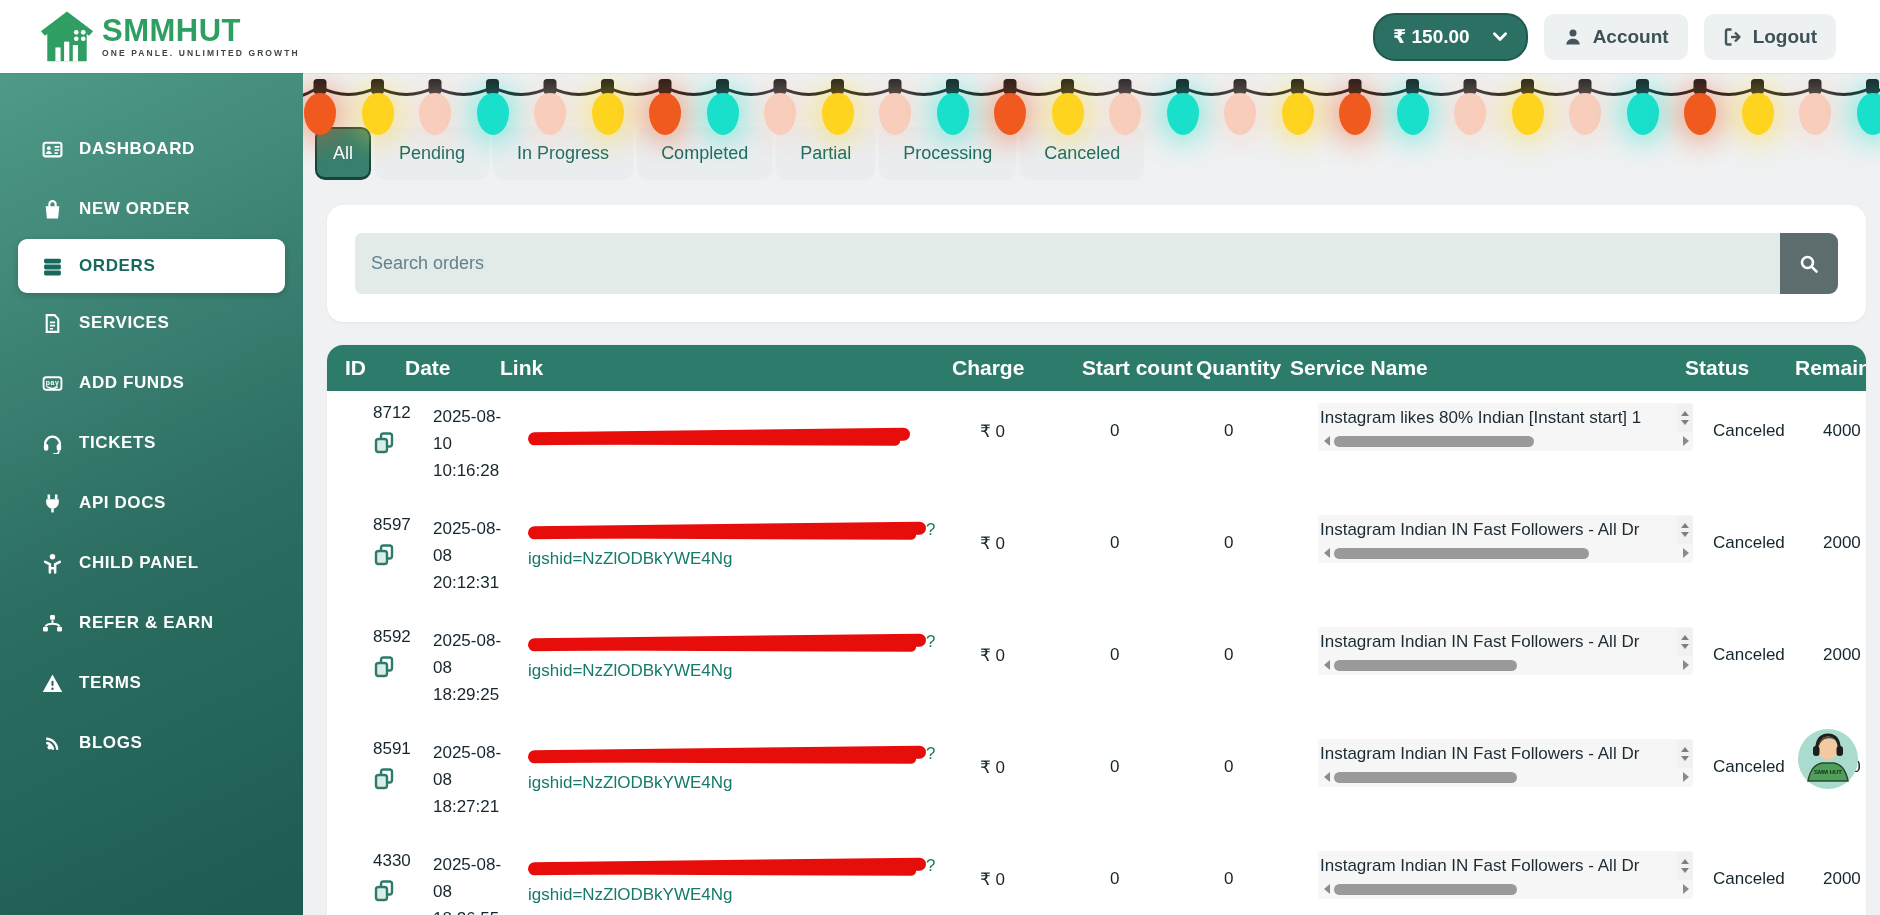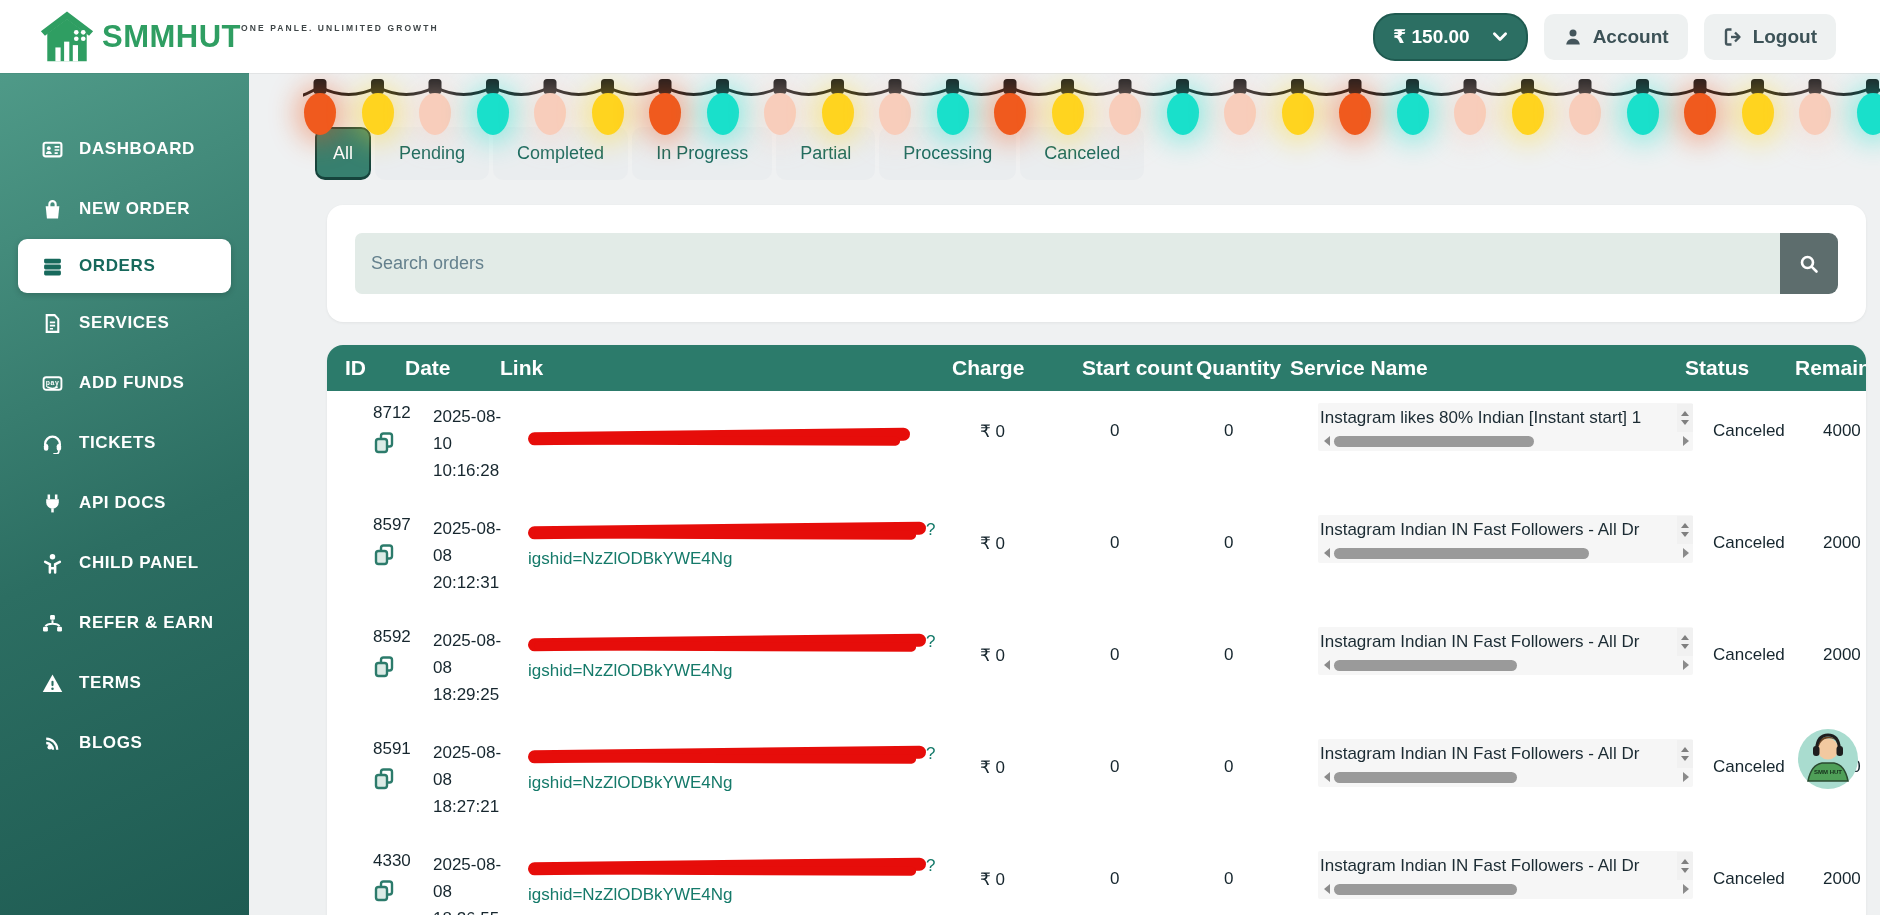--- a/index.html
+++ b/index.html
@@ -6,31 +6,31 @@
   body{
     width:1880px;height:915px;overflow:hidden;position:relative;
     background:#eff1f2;
     font-family:"Liberation Sans","DejaVu Sans",sans-serif;
     color:#16262e;
   }
   
   .topbar{position:absolute;left:0;top:0;width:1880px;height:73px;background:#fff;z-index:20;
     display:flex;align-items:center;box-shadow:0 1px 0 rgba(0,0,0,.05);}
   .brand{display:flex;align-items:center;margin-left:38px;gap:6px;}
-  .brand-text{display:flex;flex-direction:row;line-height:1;}
+  .brand-text{display:flex;flex-direction:column;line-height:1;}
   .brand-name{font-size:31px;font-weight:800;color:#2f9e62;letter-spacing:.5px;}
   .brand-tag{font-size:8.5px;font-weight:700;color:#3f4648;letter-spacing:2.1px;margin-top:3px;}
   .top-right{margin-left:auto;display:flex;align-items:center;gap:16px;margin-right:44px;}
   .balance-pill{display:flex;align-items:center;gap:22px;background:#2c6f63;border:2px solid #1f5a50;
     color:#fff;font-size:19px;font-weight:700;height:44px;padding:0 18px;border-radius:22px;cursor:pointer;}
   .hbtn{display:flex;align-items:center;gap:10px;background:#eef1f1;border:none;border-radius:10px;
     height:46px;padding:0 19px;font-size:19px;font-weight:600;color:#3c5257;cursor:pointer;
     font-family:inherit;}
   
-  .sidebar{position:absolute;left:0;top:73px;bottom:0;width:249px;z-index:10;
+  .sidebar{position:absolute;left:0;top:73px;bottom:0;width:303px;z-index:10;
     background:linear-gradient(155deg,#4f9a88 0%,#2c6e62 55%,#1e5b52 100%);}
   .nav{display:flex;flex-direction:column;padding-top:46px;}
   .nav-item{display:flex;align-items:center;gap:16px;height:60px;padding-left:42px;color:#fff;
     font-size:17px;font-weight:700;letter-spacing:.6px;cursor:pointer;position:relative;}
   .nav-item svg{flex:0 0 auto;}
   .nav-item.active{background:#fff;color:#17695c;margin:0 18px 0 18px;padding-left:24px;height:54px;
     border-radius:9px;box-shadow:0 2px 6px rgba(0,0,0,.18);}
   
   .main{position:absolute;left:303px;top:73px;right:0;bottom:0;}
   
@@ -289,22 +289,22 @@
     <div class="bulb" style="left: 1438.5px; background: rgb(255, 212, 31); box-shadow: rgba(255, 212, 31, 0.4) 0px 0px 26px 9px;"></div>
     <div class="bulb" style="left: 1496px; background: rgb(248, 205, 187); box-shadow: rgba(248, 205, 187, 0.4) 0px 0px 26px 9px;"></div>
     <div class="bulb" style="left: 1553.5px; background: rgb(25, 224, 203); box-shadow: rgba(25, 224, 203, 0.4) 0px 0px 26px 9px;"></div>
   </div>
 
 <div class="main">
 
   <div class="tabs" id="tabs-mount">
       <button class="tab active">All</button>
       <button class="tab">Pending</button>
+      <button class="tab">In Progress</button>
       <button class="tab">Completed</button>
-      <button class="tab">In Progress</button>
       <button class="tab">Partial</button>
       <button class="tab">Processing</button>
       <button class="tab">Canceled</button>
     </div>
 
   <div class="search-card">
     <div class="search-wrap">
       <input class="search-input" type="text" placeholder="Search orders" style="">
       <button class="search-btn">
         <svg width="22" height="22" viewBox="0 0 22 22">

